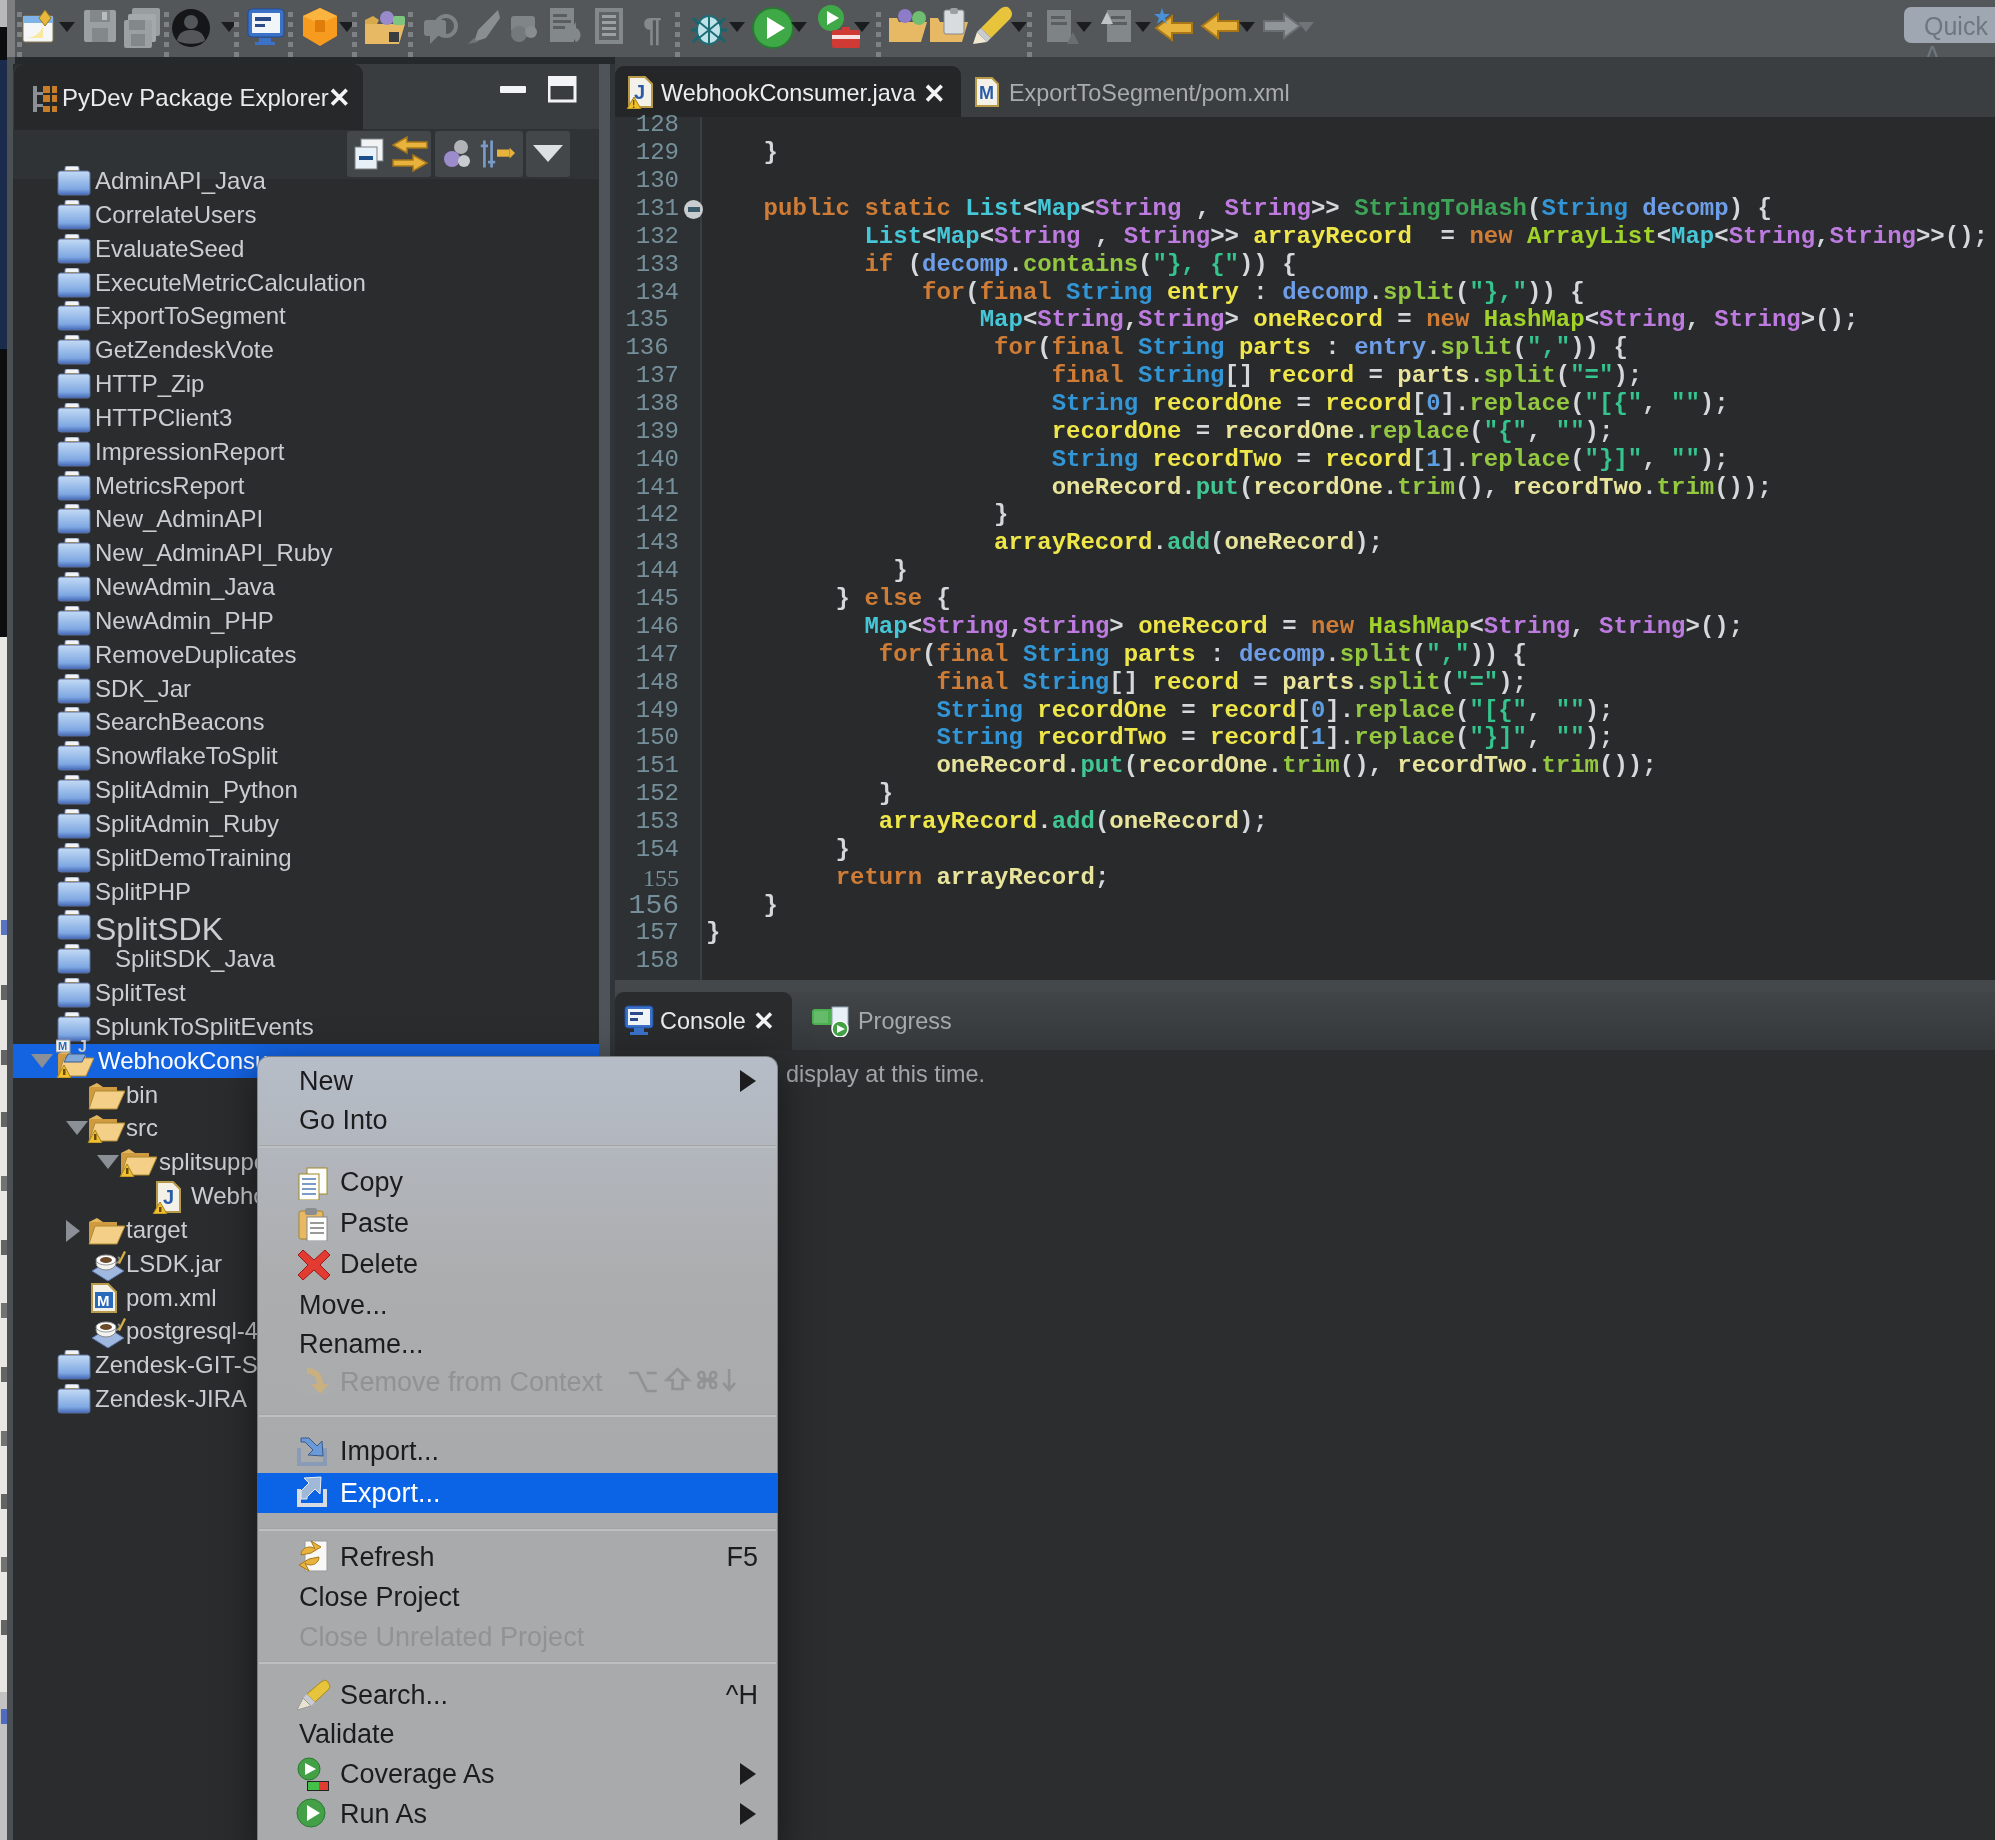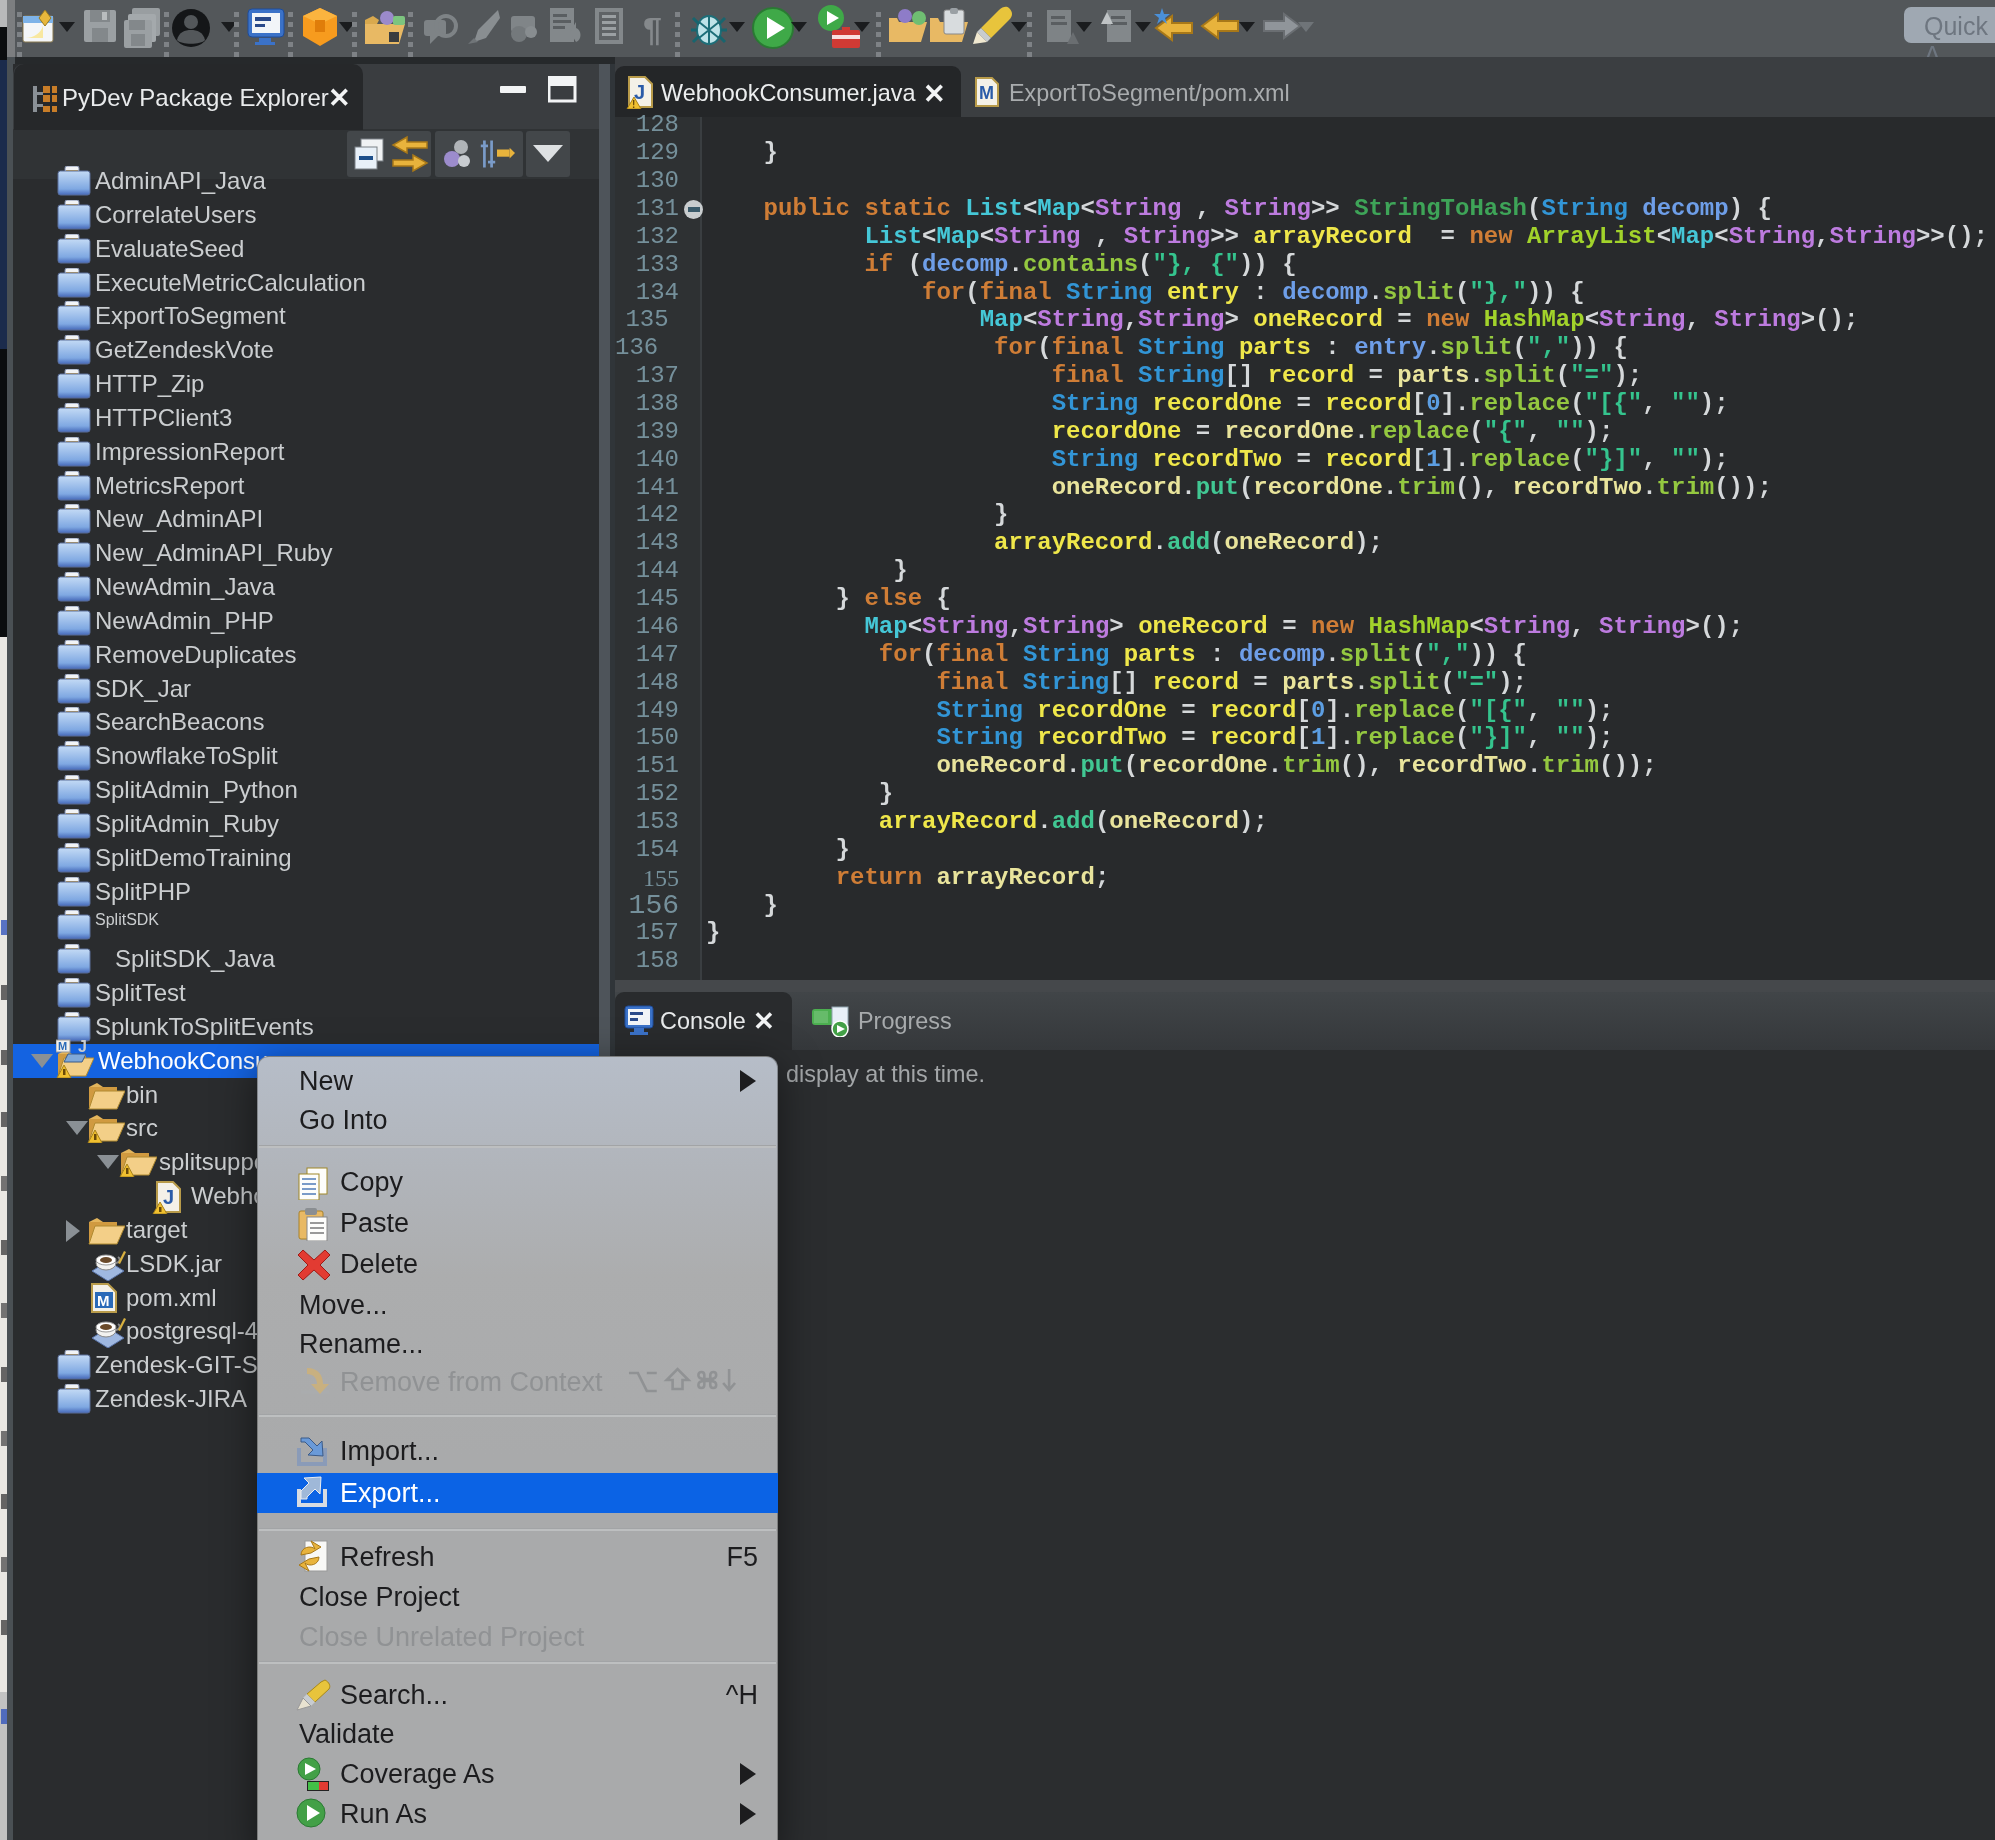--- a/index.html
+++ b/index.html
@@ -593,21 +593,21 @@
       <rect x="9" y="4" width="12" height="4" fill="#D8A848"></rect>
       <rect x="1" y="5" width="32" height="24" rx="2.5" fill="url(#bf915)" stroke="#5A6E9A"></rect>
       <defs>
         <linearGradient id="bf915" x1="0" y1="0" x2="0" y2="1">
           <stop offset="0" stop-color="#C3DAF5"></stop>
           <stop offset="0.75" stop-color="#7FA8E2"></stop>
           <stop offset="1" stop-color="#4568B8"></stop>
         </linearGradient>
       </defs>
     </svg>
-<div class="abs" style="left:95px;top:911px;color:#CBCED0;font-size:16px;">SplitSDK</div>
+<div class="abs" style="left:95px;top:911px;color:#CBCED0;font-size:32px;">SplitSDK</div>
 <svg class="abs" style="left:57px;top:944px;" width="34" height="30" viewBox="0 0 34 30">
       <rect x="8" y="0" width="14" height="8" rx="2" fill="#F2F4F6" stroke="#7A88A8"></rect>
       <rect x="9" y="4" width="12" height="4" fill="#D8A848"></rect>
       <rect x="1" y="5" width="32" height="24" rx="2.5" fill="url(#bf949)" stroke="#5A6E9A"></rect>
       <defs>
         <linearGradient id="bf949" x1="0" y1="0" x2="0" y2="1">
           <stop offset="0" stop-color="#C3DAF5"></stop>
           <stop offset="0.75" stop-color="#7FA8E2"></stop>
           <stop offset="1" stop-color="#4568B8"></stop>
         </linearGradient>
@@ -767,21 +767,21 @@
 <div class="abs" style="left:615px;top:117px;width:87px;height:863px;background:#2E3133;"></div>
 <div class="abs" style="left:700px;top:117px;width:2px;height:863px;background:#3A3E41;"></div>
 <div class="abs" style="left:615px;top:111px;width:64px;height:28px;line-height:28px;text-align:right;color:#75909B;font-family:'Liberation Mono',monospace;font-size:24px;">128</div>
 <div class="abs" style="left:615px;top:139px;width:64px;height:28px;line-height:28px;text-align:right;color:#75909B;font-family:'Liberation Mono',monospace;font-size:24px;">129</div>
 <div class="abs" style="left:615px;top:167px;width:64px;height:28px;line-height:28px;text-align:right;color:#75909B;font-family:'Liberation Mono',monospace;font-size:24px;">130</div>
 <div class="abs" style="left:615px;top:195px;width:64px;height:28px;line-height:28px;text-align:right;color:#75909B;font-family:'Liberation Mono',monospace;font-size:24px;">131</div>
 <div class="abs" style="left:615px;top:223px;width:64px;height:28px;line-height:28px;text-align:right;color:#75909B;font-family:'Liberation Mono',monospace;font-size:24px;">132</div>
 <div class="abs" style="left:615px;top:251px;width:64px;height:28px;line-height:28px;text-align:right;color:#75909B;font-family:'Liberation Mono',monospace;font-size:24px;">133</div>
 <div class="abs" style="left:615px;top:279px;width:64px;height:28px;line-height:28px;text-align:right;color:#75909B;font-family:'Liberation Mono',monospace;font-size:24px;">134</div>
 <div class="abs" style="left:615px;top:306px;width:64px;height:28px;line-height:28px;text-align:center;color:#75909B;font-family:'Liberation Mono',monospace;font-size:24px;">135</div>
-<div class="abs" style="left:615px;top:334px;width:64px;height:28px;line-height:28px;text-align:left;color:#75909B;font-family:'Liberation Mono',monospace;font-size:24px;">136</div>
+<div class="abs" style="left:615px;top:334px;width:64px;height:28px;line-height:28px;text-align:center;color:#75909B;font-family:'Liberation Mono',monospace;font-size:24px;">136</div>
 <div class="abs" style="left:615px;top:362px;width:64px;height:28px;line-height:28px;text-align:right;color:#75909B;font-family:'Liberation Mono',monospace;font-size:24px;">137</div>
 <div class="abs" style="left:615px;top:390px;width:64px;height:28px;line-height:28px;text-align:right;color:#75909B;font-family:'Liberation Mono',monospace;font-size:24px;">138</div>
 <div class="abs" style="left:615px;top:418px;width:64px;height:28px;line-height:28px;text-align:right;color:#75909B;font-family:'Liberation Mono',monospace;font-size:24px;">139</div>
 <div class="abs" style="left:615px;top:446px;width:64px;height:28px;line-height:28px;text-align:right;color:#75909B;font-family:'Liberation Mono',monospace;font-size:24px;">140</div>
 <div class="abs" style="left:615px;top:474px;width:64px;height:28px;line-height:28px;text-align:right;color:#75909B;font-family:'Liberation Mono',monospace;font-size:24px;">141</div>
 <div class="abs" style="left:615px;top:501px;width:64px;height:28px;line-height:28px;text-align:right;color:#75909B;font-family:'Liberation Mono',monospace;font-size:24px;">142</div>
 <div class="abs" style="left:615px;top:529px;width:64px;height:28px;line-height:28px;text-align:right;color:#75909B;font-family:'Liberation Mono',monospace;font-size:24px;">143</div>
 <div class="abs" style="left:615px;top:557px;width:64px;height:28px;line-height:28px;text-align:right;color:#75909B;font-family:'Liberation Mono',monospace;font-size:24px;">144</div>
 <div class="abs" style="left:615px;top:585px;width:64px;height:28px;line-height:28px;text-align:right;color:#75909B;font-family:'Liberation Mono',monospace;font-size:24px;">145</div>
 <div class="abs" style="left:615px;top:613px;width:64px;height:28px;line-height:28px;text-align:right;color:#75909B;font-family:'Liberation Mono',monospace;font-size:24px;">146</div>

